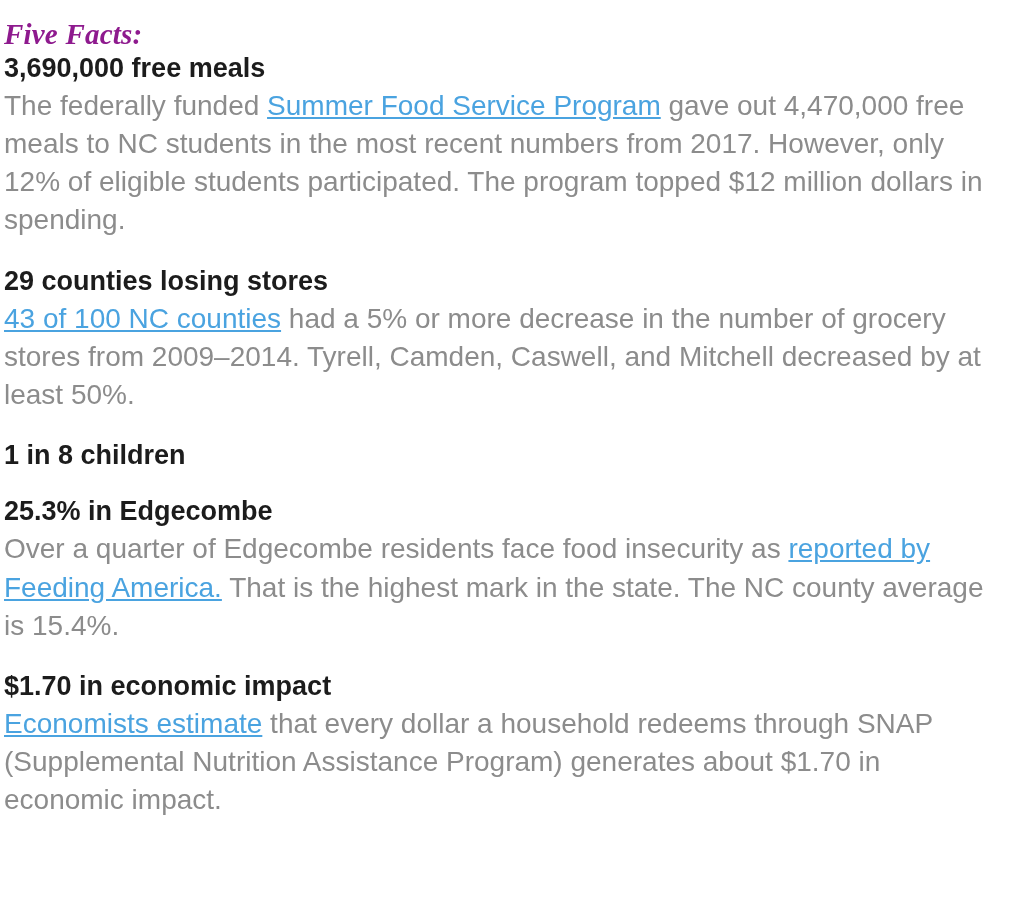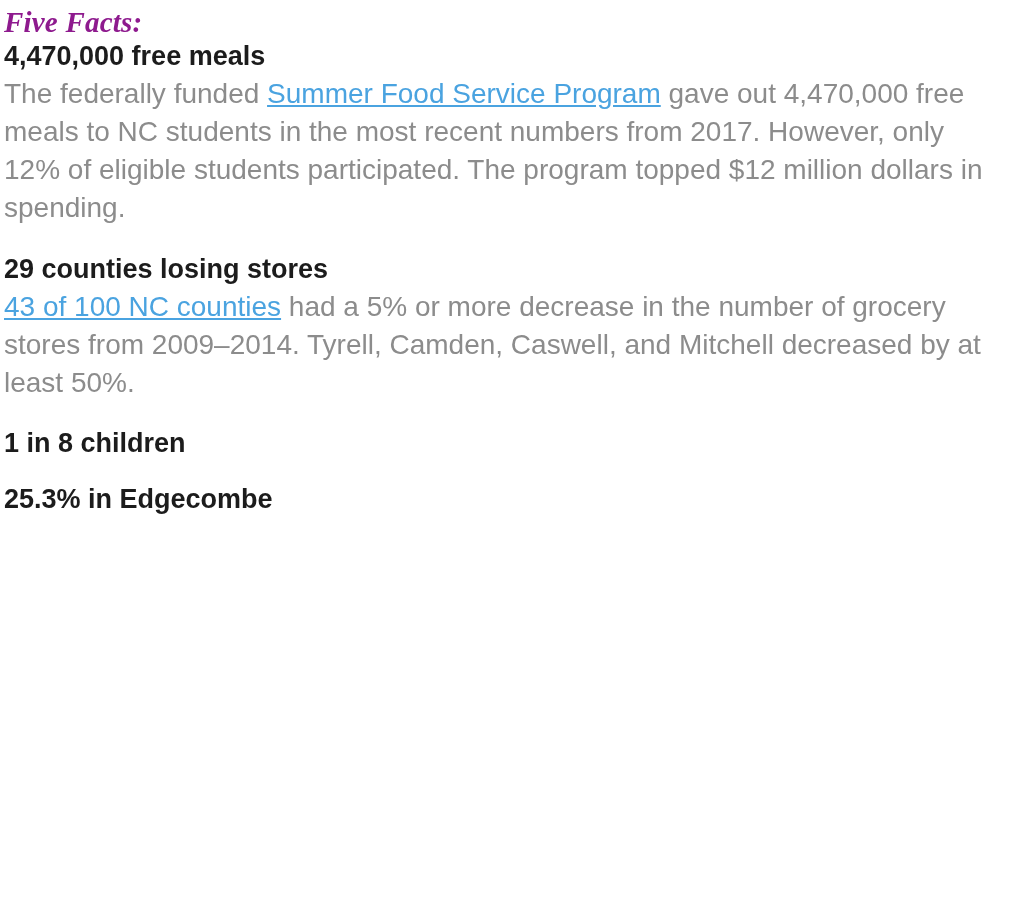--- a/index.html
+++ b/index.html
@@ -17,21 +17,21 @@
     padding: 6px 18px 0 4px;
     box-sizing: border-box;
     width: 1024px;
   }
   .section-title {
     font-family: "Liberation Serif", serif;
     font-style: italic;
     font-weight: bold;
     font-size: 29px;
     color: #8e1a8e;
-    margin: 0 0 2px 0;
+    margin: 12px 0 2px 0;
     letter-spacing: 0.2px;
   }
   .fact {
     margin-bottom: 26px;
   }
   .fact:last-child {
     margin-bottom: 0;
   }
   .fact-heading {
     font-family: "Liberation Sans", sans-serif;
@@ -54,27 +54,32 @@
     text-underline-offset: 2px;
   }
 </style>
 </head>
 <body>
 
 <div class="page">
   <h1 class="section-title">Five Facts:</h1>
   <div id="facts-list">
       <div class="fact">
-        <h2 class="fact-heading">4,470,000 free meals</h2>
+        <h2 class="fact-heading">3,690,000 free meals</h2>
         <p class="fact-body"><span>The federally funded </span><a href="#">Summer Food Service Program</a><span> gave out 4,470,000 free meals to NC students in the most recent numbers from 2017. However, only 12% of eligible students participated. The program topped $12 million dollars in spending.</span></p>
       </div>
       <div class="fact">
         <h2 class="fact-heading">29 counties losing stores</h2>
         <p class="fact-body"><a href="#">43 of 100 NC counties</a><span> had a 5% or more decrease in the number of grocery stores from 2009–2014. Tyrell, Camden, Caswell, and Mitchell decreased by at least 50%.</span></p>
       </div>
       <div class="fact">
         <h2 class="fact-heading">1 in 8 children</h2>
       </div>
       <div class="fact">
         <h2 class="fact-heading">25.3% in Edgecombe</h2>
+        <p class="fact-body"><span>Over a quarter of Edgecombe residents face food insecurity as </span><a href="#">reported by Feeding America.</a><span> That is the highest mark in the state. The NC county average is 15.4%.</span></p>
+      </div>
+      <div class="fact">
+        <h2 class="fact-heading">$1.70 in economic impact</h2>
+        <p class="fact-body"><a href="#">Economists estimate</a><span> that every dollar a household redeems through SNAP (Supplemental Nutrition Assistance Program) generates about $1.70 in economic impact.</span></p>
       </div>
     </div>
 </div>
 
 </body></html>

